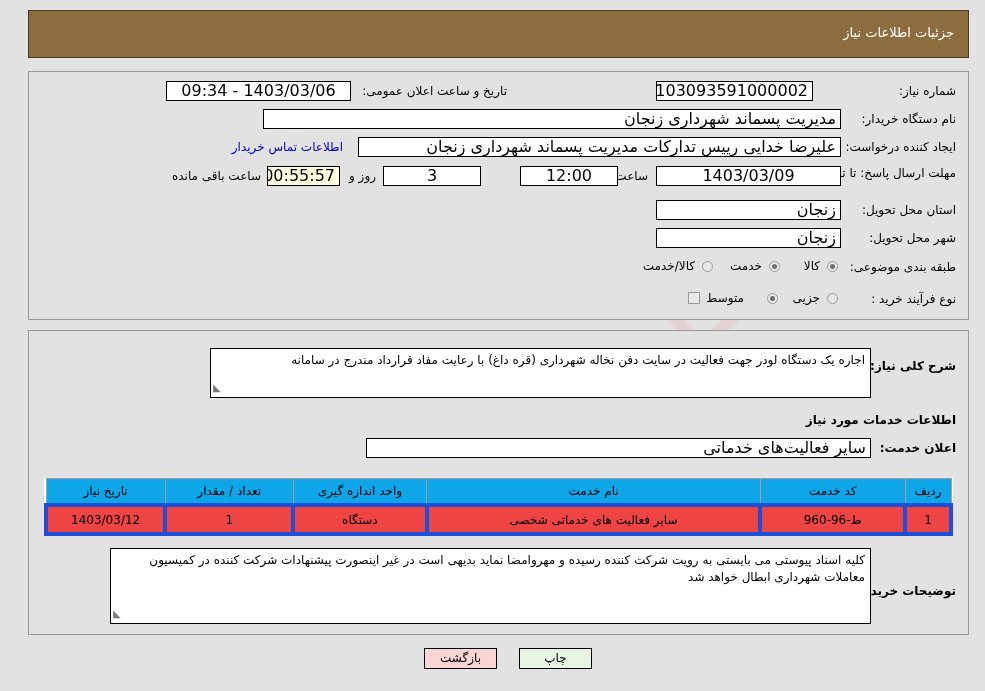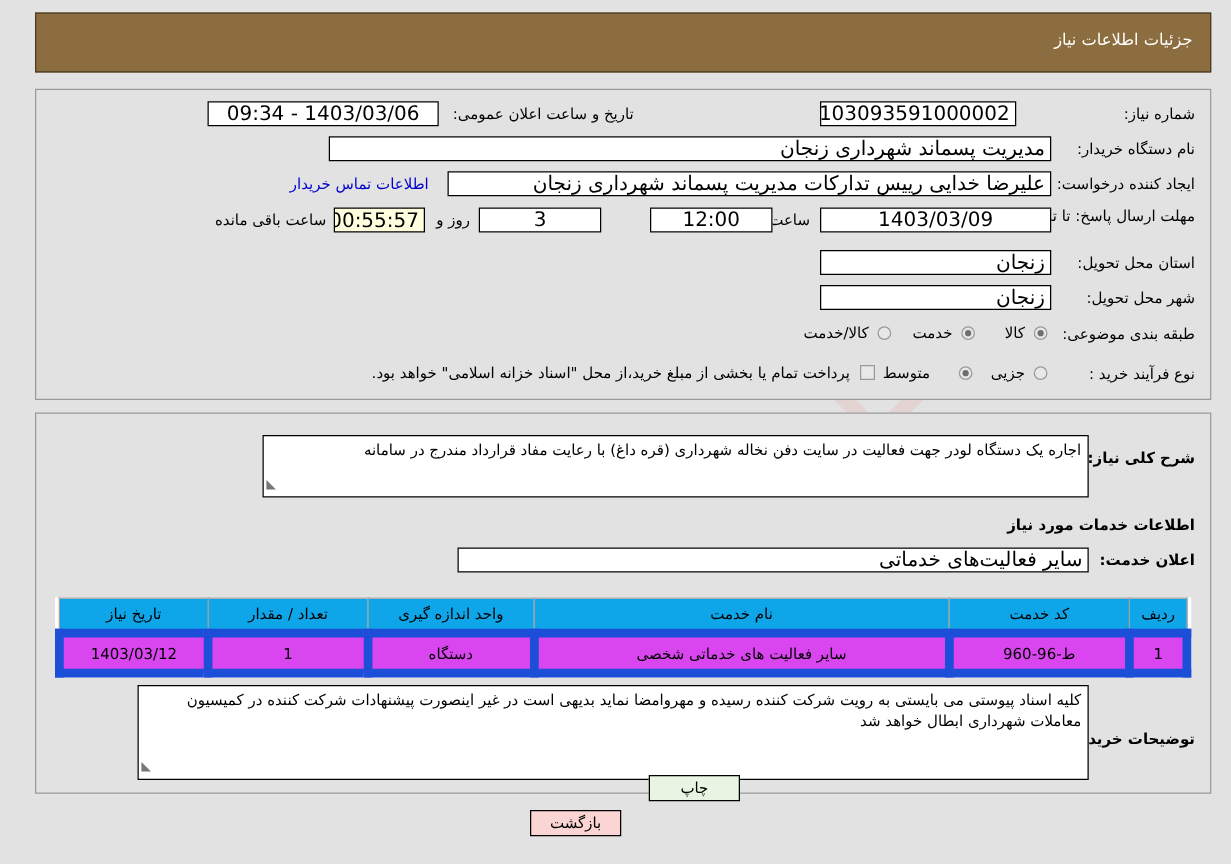--- a/index.html
+++ b/index.html
@@ -169,42 +169,42 @@
   .tbl th{
     background:#0ea5e9;
     border:1px solid #a0a0a0;
     height:24px;
     font-weight:normal;
     color:#000;
     text-align:center;
     padding:0 4px;
   }
   .tbl td{
-    background:#d946ef;
-    border:7px solid #1d4ed8;
+    background:#ef4444;
+    border:4px solid #1d4ed8;
     height:25px;
     text-align:center;
     padding:0 4px;
     color:#000;
   }
   
   .btn{
     position:absolute;
     border:1px solid #000;
     box-sizing:border-box;
     font-size:12px;
     height:21px;
     line-height:19px;
     text-align:center;
     cursor:pointer;
     color:#000;
     padding:0;
     font-family:"DejaVu Sans","Liberation Sans",sans-serif;
   }
-  #btn-print{left:519px;top:620px;width:73px;background:#e8f5e3;}
+  #btn-print{left:519px;top:648px;width:73px;background:#e8f5e3;}
   #btn-back{left:424px;top:648px;width:73px;background:#fbd4d4;}
 </style>
 </head>
 <body>
 
 <div class="watermark">
   <div class="wm-inner">
     <span class="wm-shield"></span>
     <span class="wm-text"><span class="hl">Ana</span><span>Tender.net</span></span>
   </div>
@@ -253,21 +253,20 @@
     <div class="radio-lbl" style="right:206px;top:187px;">خدمت</div>
     <div class="radio" style="right:255px;top:189px;"></div>
     <div class="radio-lbl" style="right:273px;top:187px;">کالا/خدمت</div>
 
     <div class="lbl" style="right:12px;top:220px;">نوع فرآیند خرید :</div>
     <div class="radio" style="right:130px;top:221px;"></div>
     <div class="radio-lbl" style="right:148px;top:219px;">جزیی</div>
     <div class="radio sel" style="right:190px;top:221px;"></div>
     <div class="radio-lbl" style="right:224px;top:219px;">متوسط</div>
     <div class="checkbox" style="right:268px;top:220px;"></div>
-    <div class="radio-lbl" style="right:288px;top:219px;">پرداخت تمام یا بخشی از مبلغ خرید،از محل "اسناد خزانه اسلامی" خواهد بود.</div>
   </div>
 
   <div class="panel" id="panel-bottom">
 
     <div class="lbl bold" style="right:12px;top:28px;">شرح کلی نیاز:</div>
     <div class="ta" style="right:97px;top:17px;width:661px;height:50px;">
       <span>اجاره یک دستگاه لودر جهت فعالیت در سایت دفن نخاله شهرداری (قره داغ) با رعایت مفاد قرارداد مندرج در سامانه</span>
       <span class="grip">◢</span>
     </div>
 

